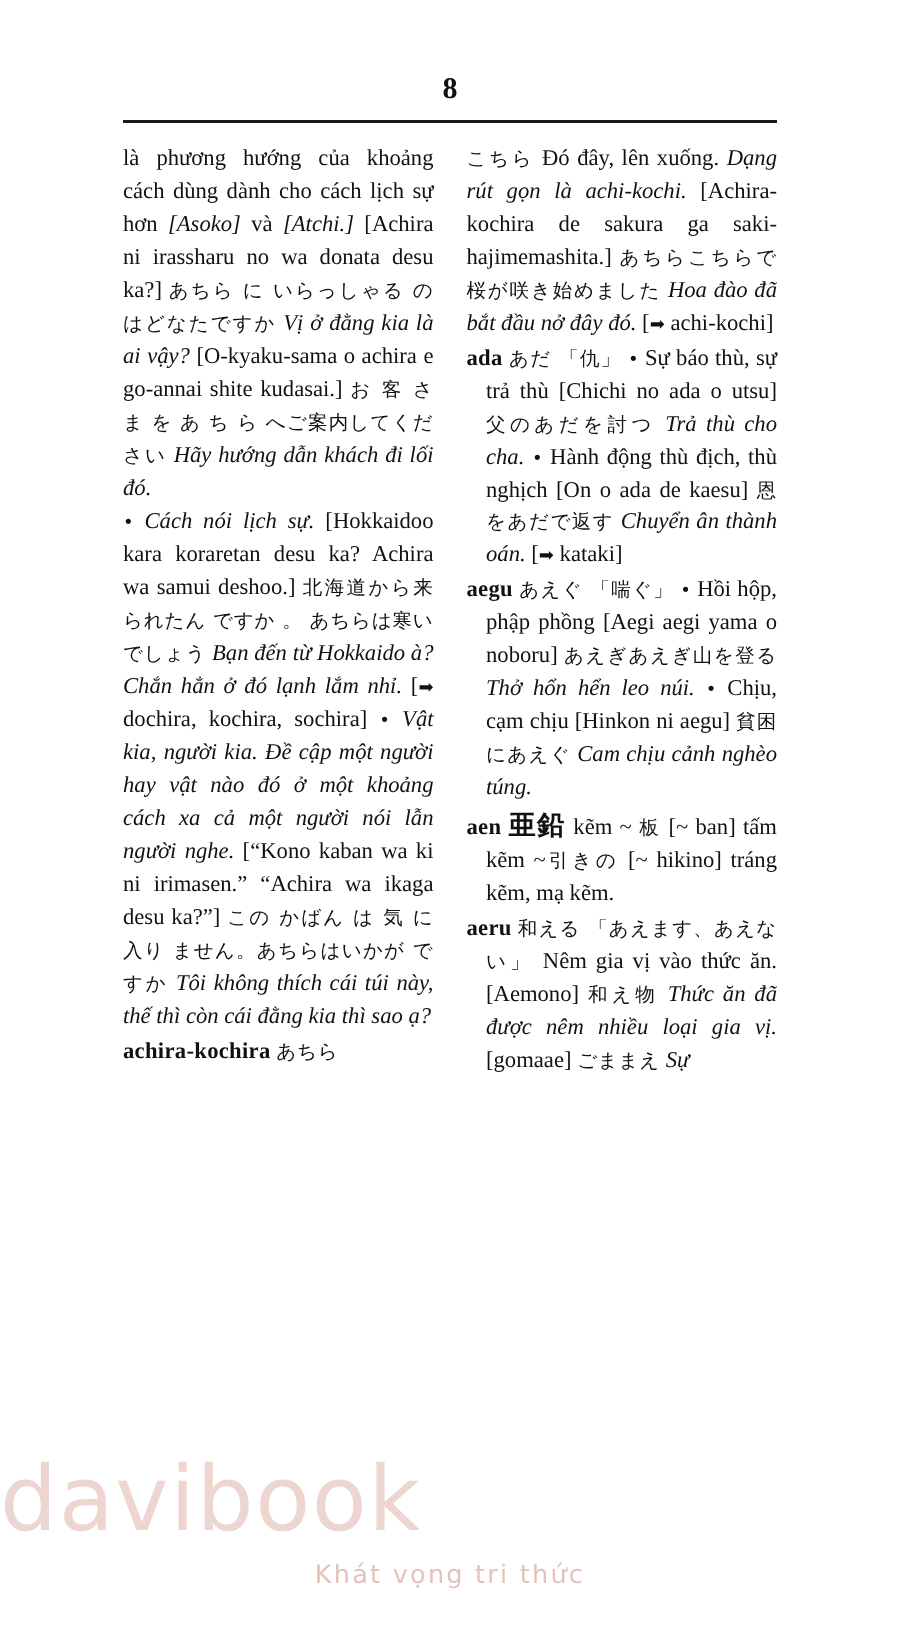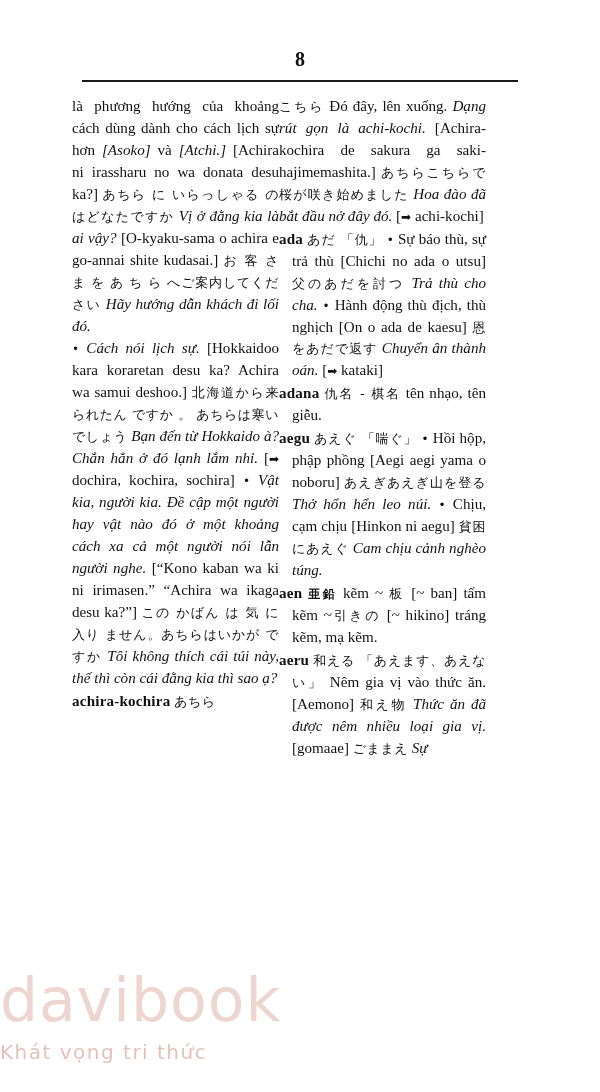--- a/index.html
+++ b/index.html
@@ -36,24 +36,25 @@
     position: absolute;
     top: 80px;
     left: 82px;
     width: 436px;
     height: 2px;
     background: #1a1a1a;
   }
   .columns {
     position: absolute;
     top: 96px;
-    left: 72px;
+    left: 82px;
     width: 436px;
     height: 960px;
     display: flex;
+    gap: 22px;
   }
   .col {
     width: 207px;
     font-size: 15.1px;
     line-height: 1.455;
     text-align: justify;
     text-justify: inter-word;
     hyphens: none;
   }
   .entry {
@@ -76,21 +77,21 @@
   .it {
     font-style: italic;
   }
   .jp {
     font-family: "DejaVu Sans", sans-serif;
     font-size: 13px;
     letter-spacing: 0.5px;
   }
   .jpb {
     font-family: "DejaVu Sans", sans-serif;
-    font-size: 12px;
+    font-size: 18px;
     font-weight: bold;
   }
   .arrow {
     font-family: "DejaVu Sans", sans-serif;
     font-size: 12px;
   }
   .bullet {
     font-family: "DejaVu Sans", sans-serif;
     font-size: 12px;
   }
@@ -105,22 +106,23 @@
     color: rgba(196, 120, 100, 0.30);
     letter-spacing: 1px;
     pointer-events: none;
     user-select: none;
   }
   .watermark-sub {
     position: absolute;
     left: 0;
     top: 1040px;
     width: 600px;
+    text-align: center;
     font-family: "DejaVu Sans", sans-serif;
-    font-size: 20px;
+    font-size: 17px;
     color: rgba(196, 120, 100, 0.45);
     letter-spacing: 1.5px;
     pointer-events: none;
     user-select: none;
   }
   .col-left .entry:first-child { text-indent: 0; }
 </style>
 </head>
 <body>
 
@@ -140,21 +142,20 @@
       <p class="entry hang"><span class="hw">achira-kochira</span> <span class="jp">あちら</span></p>
 
     </div>
 
     <div class="col col-right">
 
       <p class="entry"><span class="jp">こちら</span> Đó đây, lên xuống. <span class="it">Dạng rút gọn là achi-kochi.</span> [Achira-kochira de sakura ga saki-hajimemashita.] <span class="jp">あちらこちらで桜が咲き始めました</span> <span class="it">Hoa đào đã bắt đầu nở đây đó.</span> [<span class="arrow">➡</span> achi-kochi]</p>
 
       <p class="entry hang"><span class="hw">ada</span> <span class="jp">あだ 「仇」</span> <span class="bullet">•</span> Sự báo thù, sự trả thù [Chichi no ada o utsu] <span class="jp">父のあだを討つ</span> <span class="it">Trả thù cho cha.</span> <span class="bullet">•</span> Hành động thù địch, thù nghịch [On o ada de kaesu] <span class="jp">恩をあだで返す</span> <span class="it">Chuyển ân thành oán.</span> [<span class="arrow">➡</span> kataki]</p>
 
-      <p class="entry hang"><span class="hw">adana</span> <span class="jp">仇名 - 棋名</span> tên nhạo, tên giễu.</p>
 
       <p class="entry hang"><span class="hw">aegu</span> <span class="jp">あえぐ 「喘ぐ」</span> <span class="bullet">•</span> Hồi hộp, phập phồng [Aegi aegi yama o noboru] <span class="jp">あえぎあえぎ山を登る</span> <span class="it">Thở hổn hển leo núi.</span> <span class="bullet">•</span> Chịu, cạm chịu [Hinkon ni aegu] <span class="jp">貧困にあえぐ</span> <span class="it">Cam chịu cảnh nghèo túng.</span></p>
 
       <p class="entry hang"><span class="hw">aen</span> <span class="jpb">亜鉛</span> kẽm ~ <span class="jp">板</span> [~ ban] tấm kẽm ~<span class="jp">引きの</span> [~ hikino] tráng kẽm, mạ kẽm.</p>
 
       <p class="entry hang"><span class="hw">aeru</span> <span class="jp">和える 「あえます、あえない」</span> Nêm gia vị vào thức ăn. [Aemono] <span class="jp">和え物</span> <span class="it">Thức ăn đã được nêm nhiều loại gia vị.</span> [gomaae] <span class="jp">ごままえ</span> <span class="it">Sự</span></p>
 
     </div>
 
   </div>

